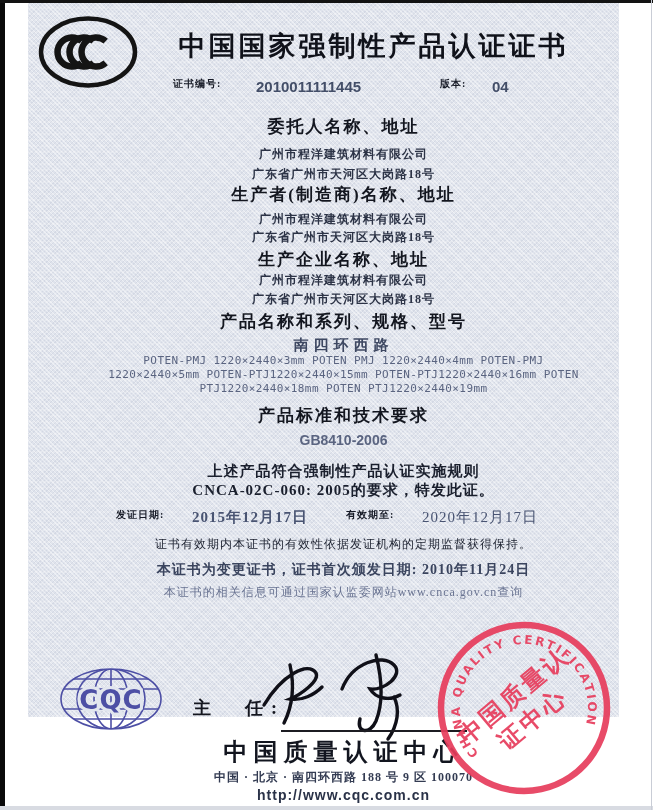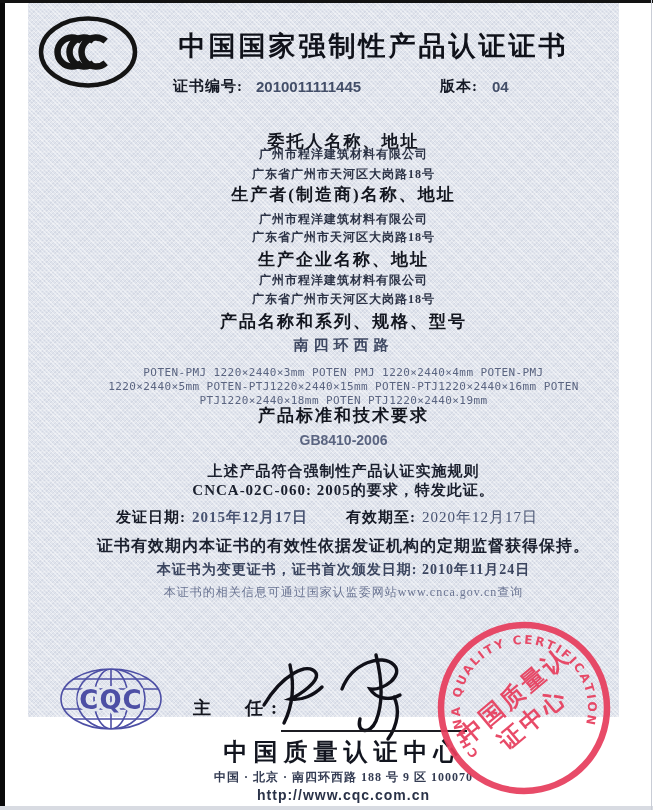--- a/index.html
+++ b/index.html
@@ -11,28 +11,28 @@
   .edge-right{position:absolute;right:1px;top:0;width:1px;height:810px;background:#c9cdd6;}
   #paper{position:absolute;left:28px;top:3px;width:591px;height:714px;
          background-color:#dfe3ec;
          background-image:
            repeating-linear-gradient(45deg, rgba(255,255,255,.45) 0 1px, rgba(255,255,255,0) 1px 3px),
            repeating-linear-gradient(-45deg, rgba(110,122,155,.10) 0 1px, rgba(255,255,255,0) 1px 3px),
            repeating-linear-gradient(0deg, rgba(255,255,255,.18) 0 2px, rgba(255,255,255,0) 2px 6px);}
   .abs{position:absolute;}
   .c{left:40px;right:0;text-align:center;}
   .title{font-size:27px;font-weight:700;letter-spacing:3px;color:#10121a;}
-  .lbl{font-size:15px;font-weight:700;color:#161a26;letter-spacing:1px;}
+  .lbl{font-size:10px;font-weight:700;color:#161a26;letter-spacing:1px;}
   .mono{font-family:Liberation Sans, sans-serif;font-weight:600;color:#434e68;}
   .h2{font-size:17px;font-weight:700;color:#13161f;letter-spacing:2px;}
   .sm{font-size:12px;font-weight:700;color:#2c3346;letter-spacing:1px;}
-  .models{font-size:11px;color:#5a6480;letter-spacing:.4px;font-family:"DejaVu Sans Mono","Liberation Mono",monospace;margin-top:12px;}
+  .models{font-size:11px;color:#5a6480;letter-spacing:.4px;font-family:"DejaVu Sans Mono","Liberation Mono",monospace;}
   .faint{color:#5a6480;}
   .stmt{font-size:15px;font-weight:700;color:#1a1f2d;letter-spacing:1px;}
-  .note{font-size:16px;font-weight:700;color:#1a1f2d;letter-spacing:1px;}
+  .note{font-size:12px;font-weight:400;color:#1a1f2d;letter-spacing:1px;}
   .note2{font-size:14px;font-weight:600;color:#3a445e;letter-spacing:1px;}
   .note3{font-size:12px;font-weight:500;color:#67719000;color:#6a7492;letter-spacing:1px;}
   .org{font-size:24px;font-weight:700;color:#12151f;letter-spacing:6px;}
   .addr{font-size:12px;font-weight:600;color:#333b52;letter-spacing:1px;}
   .url{font-size:14px;font-weight:700;color:#2a3248;letter-spacing:1px;font-family:"Liberation Sans","DejaVu Sans",sans-serif;}
   .sigline{position:absolute;left:253px;top:727px;width:186px;border-top:2px solid #1c1c22;}
 </style>
 </head>
 <body>
 
@@ -53,21 +53,21 @@
 
     <div class="abs title" style="left:100px;right:0;top:25px;text-align:center">中国国家强制性产品认证证书</div>
 
     <div class="abs" style="left:0;top:74px;width:100%;height:20px">
       <span class="abs lbl" style="left:145px;top:0">证书编号:</span>
       <span class="abs mono" style="left:228px;top:1px;font-size:15px">2010011111445</span>
       <span class="abs lbl" style="left:412px;top:0">版本:</span>
       <span class="abs mono" style="left:464px;top:1px;font-size:15px">04</span>
     </div>
 
-    <div class="abs c h2" style="top:127px">委托人名称、地址</div>
+    <div class="abs c h2" style="top:112px">委托人名称、地址</div>
     <div class="abs c sm" style="top:143px">广州市程洋建筑材料有限公司</div>
     <div class="abs c sm" style="top:163px">广东省广州市天河区大岗路18号</div>
 
     <div class="abs c h2" style="top:180px">生产者(制造商)名称、地址</div>
     <div class="abs c sm" style="top:208px">广州市程洋建筑材料有限公司</div>
     <div class="abs c sm" style="top:226px">广东省广州市天河区大岗路18号</div>
 
     <div class="abs c h2" style="top:245px">生产企业名称、地址</div>
     <div class="abs c sm" style="top:269px">广州市程洋建筑材料有限公司</div>
     <div class="abs c sm" style="top:288px">广东省广州市天河区大岗路18号</div>

